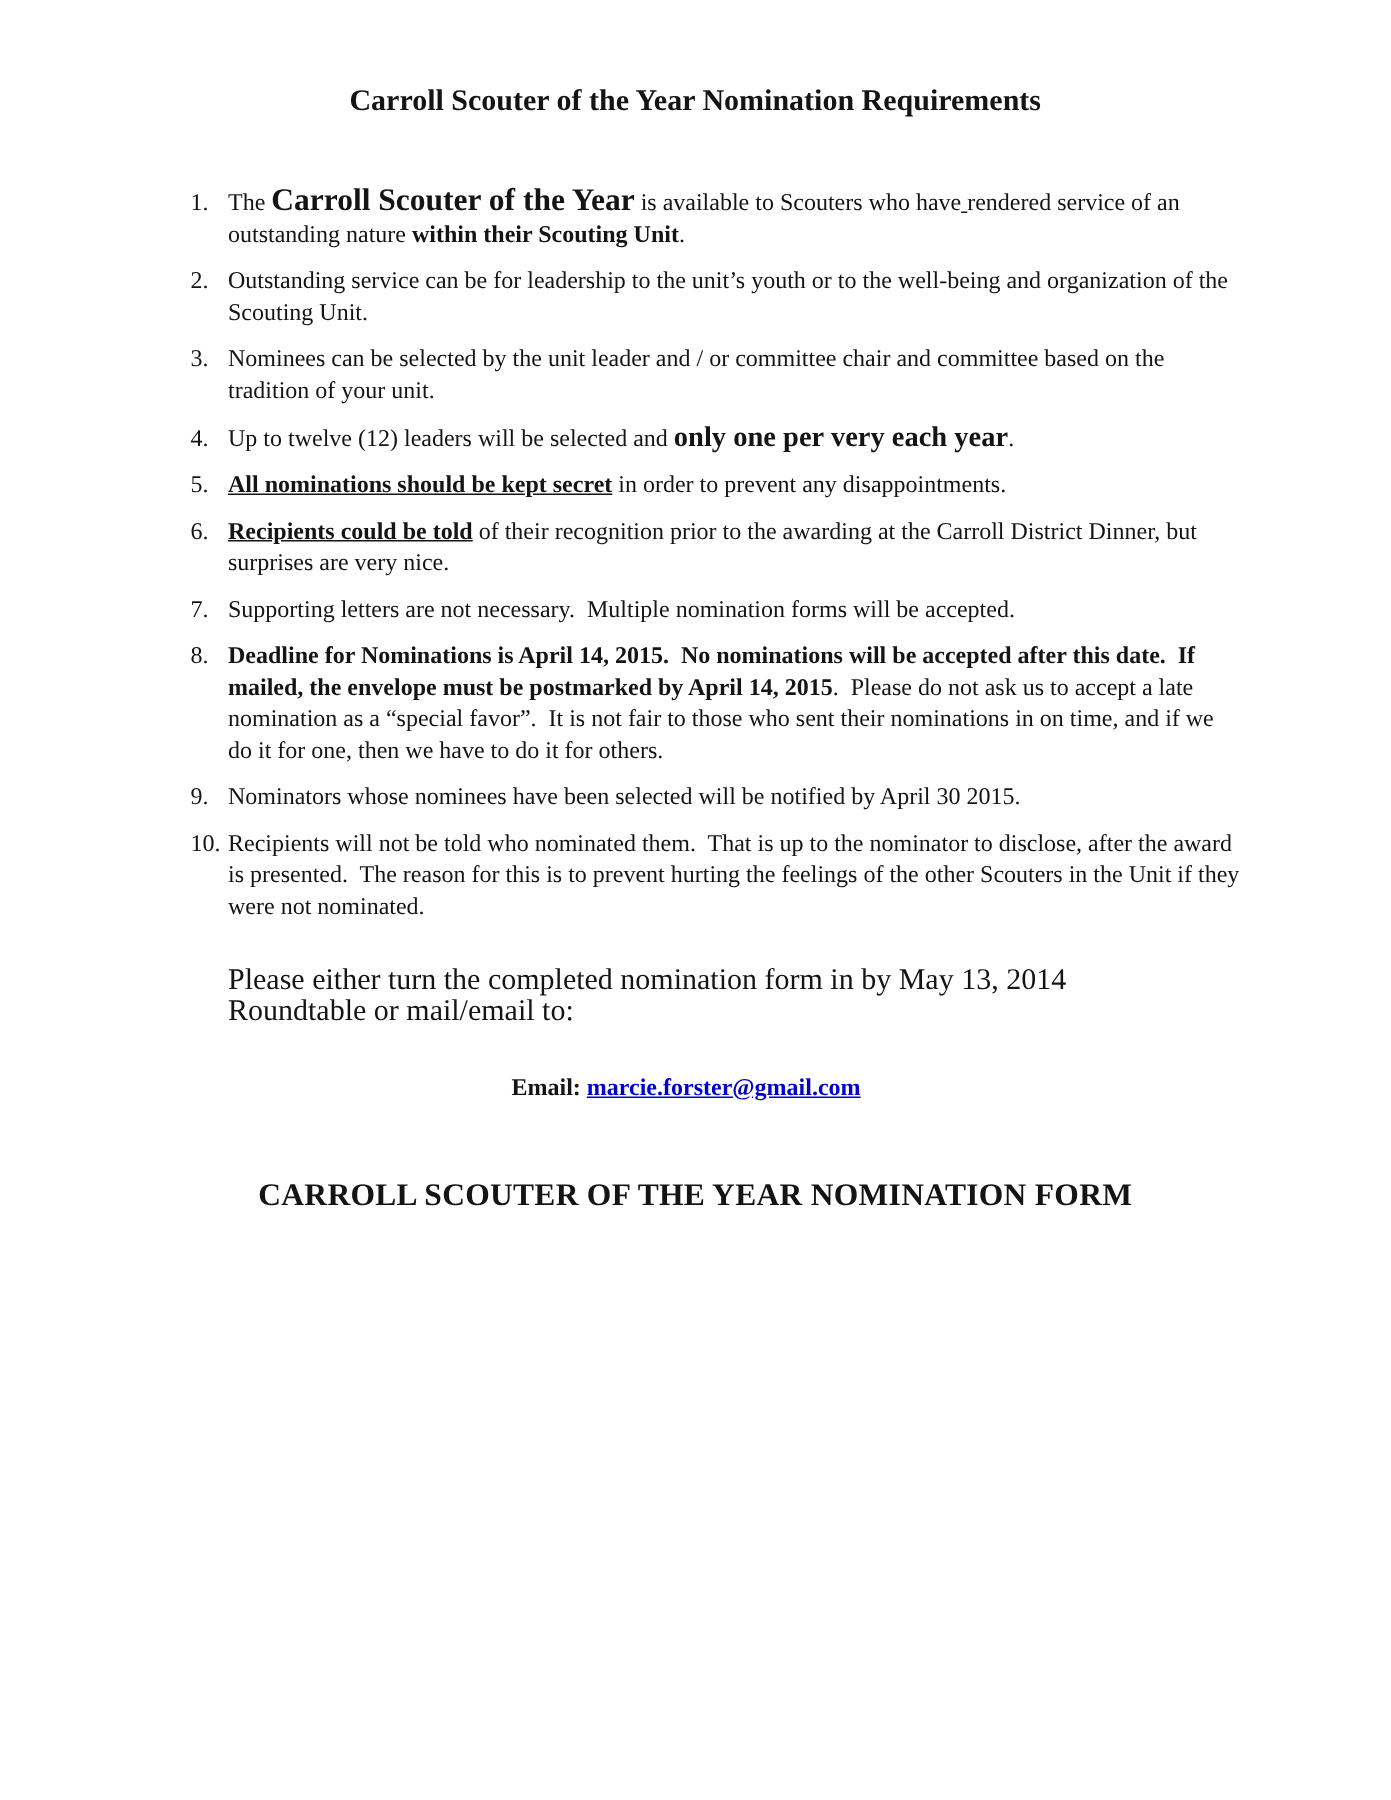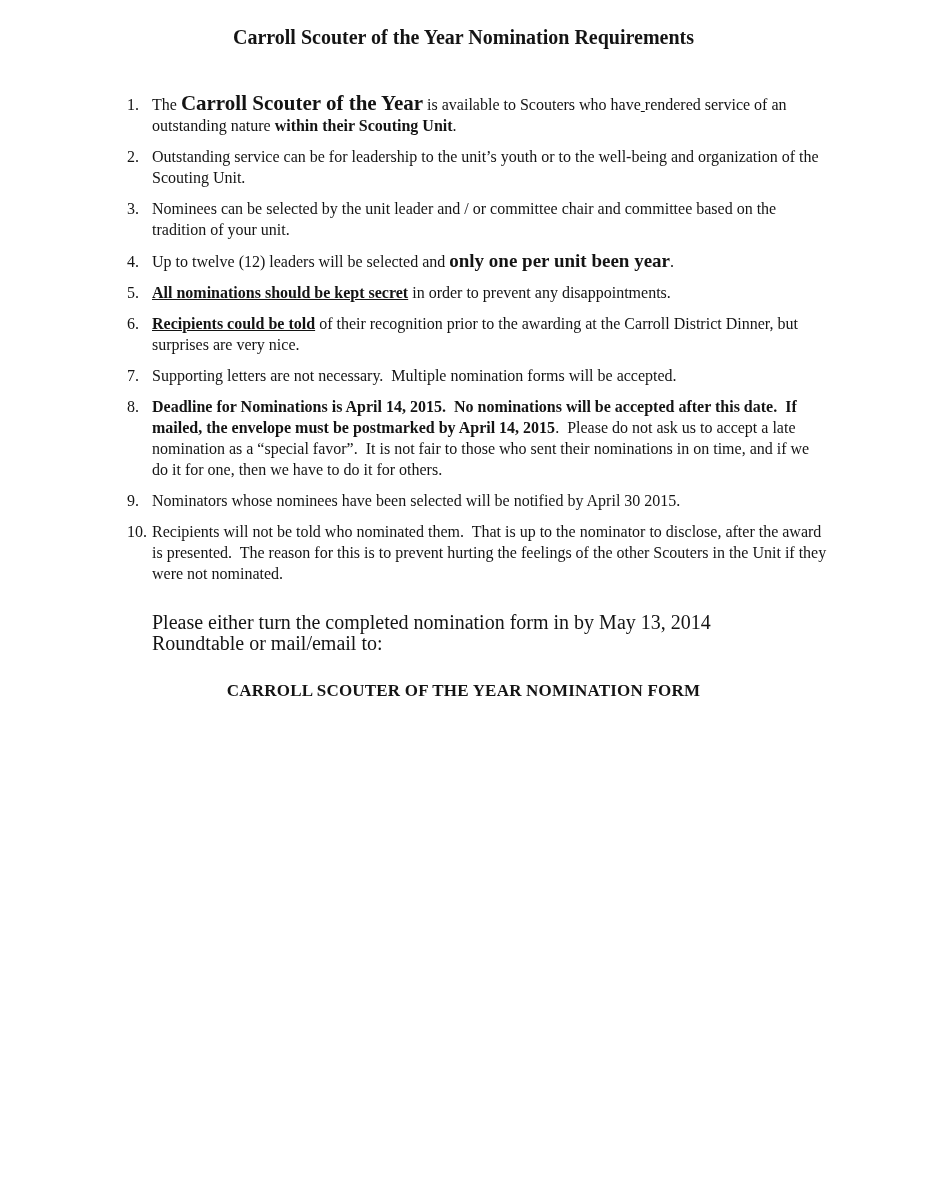--- a/index.html
+++ b/index.html
@@ -8,21 +8,21 @@
     background: #ffffff;
   }
   .page {
     position: relative;
     width: 927px;
     height: 1200px;
     box-sizing: border-box;
     background: #ffffff;
     font-family: "Liberation Serif", "DejaVu Serif", serif;
     color: #141414;
-    padding-top: 25px;
+    padding-top: 55px;
     overflow: hidden;
   }
   .doc-title {
     text-align: center;
     font-size: 20px;
     font-weight: bold;
     line-height: 25px;
     margin: 0 0 43px 0;
   }
   .list {
@@ -63,21 +63,21 @@
   }
   .contact-line { white-space: pre-wrap; }
   .email-link {
     font-weight: bold;
     text-decoration: underline;
     cursor: pointer;
   }
   .form-title {
     margin-top: 27px;
     text-align: center;
-    font-size: 17px;
+    font-size: 21px;
     font-weight: bold;
     letter-spacing: 0.2px;
   }
 </style>
 </head>
 <body>
 
 <div class="page" style="color: rgb(20, 20, 20);">
 
   <div class="doc-title">Carroll Scouter of the Year Nomination Requirements</div>
@@ -90,21 +90,21 @@
       <div class="list-item">
         <span class="num">2.</span>
         <span class="txt"><span>Outstanding service can be for leadership to the unit’s youth or to the well-being and organization of the Scouting Unit.</span></span>
       </div>
       <div class="list-item">
         <span class="num">3.</span>
         <span class="txt"><span>Nominees can be selected by the unit leader and / or committee chair and committee based on the tradition of your unit.</span></span>
       </div>
       <div class="list-item">
         <span class="num">4.</span>
-        <span class="txt"><span>Up to twelve (12) leaders will be selected and </span><span class="b lg">only one per unit been year</span><span>.</span></span>
+        <span class="txt"><span>Up to twelve (12) leaders will be selected and </span><span class="b lg">only one per very each year</span><span>.</span></span>
       </div>
       <div class="list-item">
         <span class="num">5.</span>
         <span class="txt"><span class="b u">All nominations should be kept secret</span><span> in order to prevent any disappointments.</span></span>
       </div>
       <div class="list-item">
         <span class="num">6.</span>
         <span class="txt"><span class="b u">Recipients could be told</span><span> of their recognition prior to the awarding at the Carroll District Dinner, but surprises are very nice.</span></span>
       </div>
       <div class="list-item">
@@ -121,17 +121,20 @@
       </div>
       <div class="list-item">
         <span class="num">10.</span>
         <span class="txt"><span>Recipients will not be told who nominated them.  That is up to the nominator to disclose, after the award is presented.  The reason for this is to prevent hurting the feelings of the other Scouters in the Unit if they were not nominated.</span></span>
       </div>
     </div>
 
   <div class="closing">Please either turn the completed nomination form in by May 13, 2014 Roundtable or mail/email to:</div>
 
   <div class="contact">
+    <div class="contact-line">
+      <span>Email: </span><a class="email-link" style="color: rgb(0, 0, 204);">marcie.forster@gmail.com</a>
+    </div>
   </div>
 
   <div class="form-title">CARROLL SCOUTER OF THE YEAR NOMINATION FORM</div>
 
 </div>
 
 </body></html>

